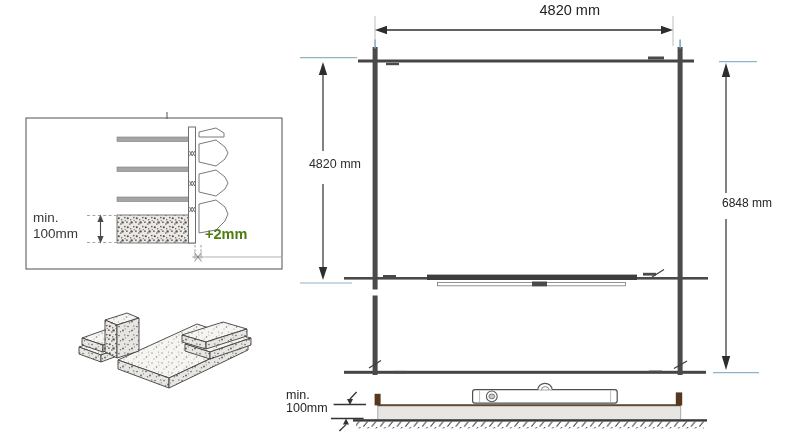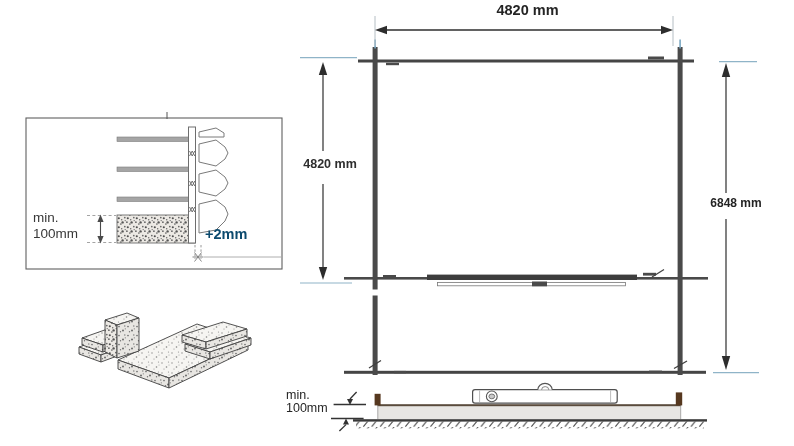--- a/index.html
+++ b/index.html
@@ -11,27 +11,27 @@
     overflow:hidden;
   }
   .canvas svg{position:absolute;left:0;top:0;}
   .lbl{
     position:absolute;
     color:#2b2b2b;
     line-height:1.04;
     white-space:nowrap;
     font-size:13px;
   }
-  .lbl.center{text-align:center;font-weight:bold;}
+  .lbl.center{text-align:right;}
   .top-width{left:455px;top:3px;width:145px;font-size:14.5px;color:#242424;}
   .left-height{left:299px;top:158px;width:62px;font-size:12.5px;color:#2e2e2e;}
   .right-height{left:700px;top:197px;width:72px;font-size:12px;color:#242424;}
   .inset-min1{left:33px;top:211px;font-size:13.5px;color:#383838;}
   .inset-min2{left:33px;top:227px;font-size:13.5px;color:#383838;}
-  .inset-tol{left:205px;top:227px;font-size:14.5px;font-weight:600;color:#0c4a6e;}
+  .inset-tol{left:205px;top:227px;font-size:14.5px;font-weight:600;color:#4d7c0f;}
   .sect-min1{left:286px;top:389px;font-size:12.5px;color:#262626;}
   .sect-min2{left:286px;top:402px;font-size:12.5px;color:#262626;}
 </style>
 </head>
 <body>
 
 <div class="canvas">
 
   <svg width="794" height="446" viewBox="0 0 794 446">
     <defs>

